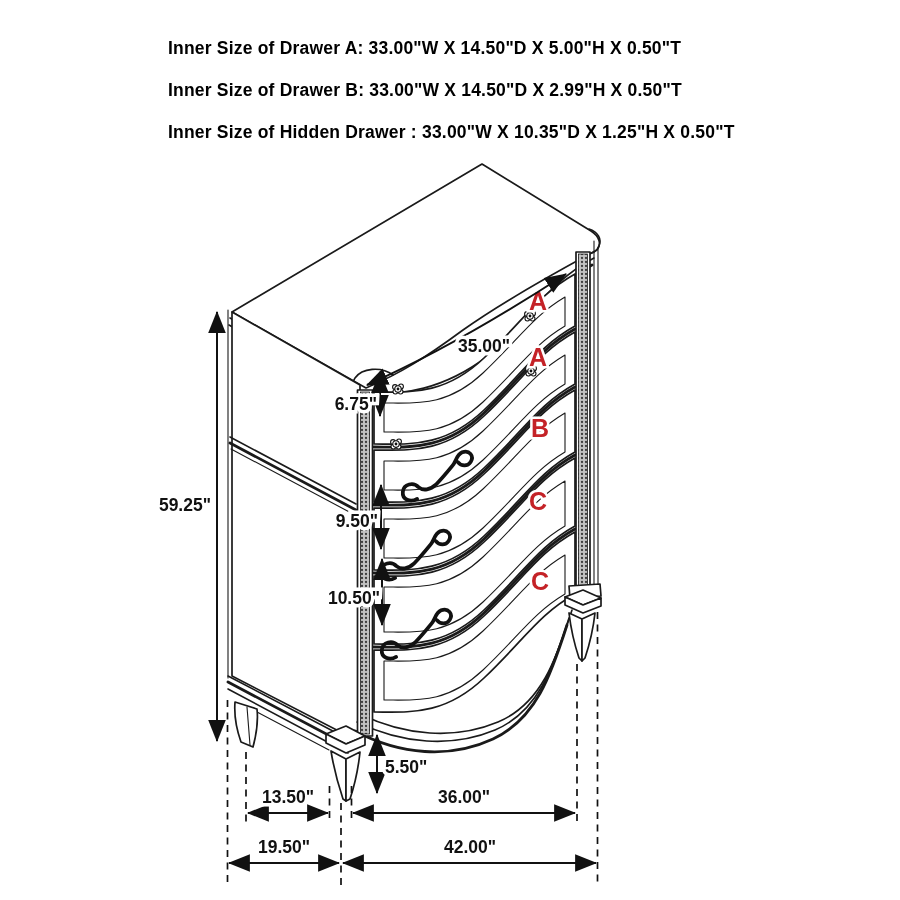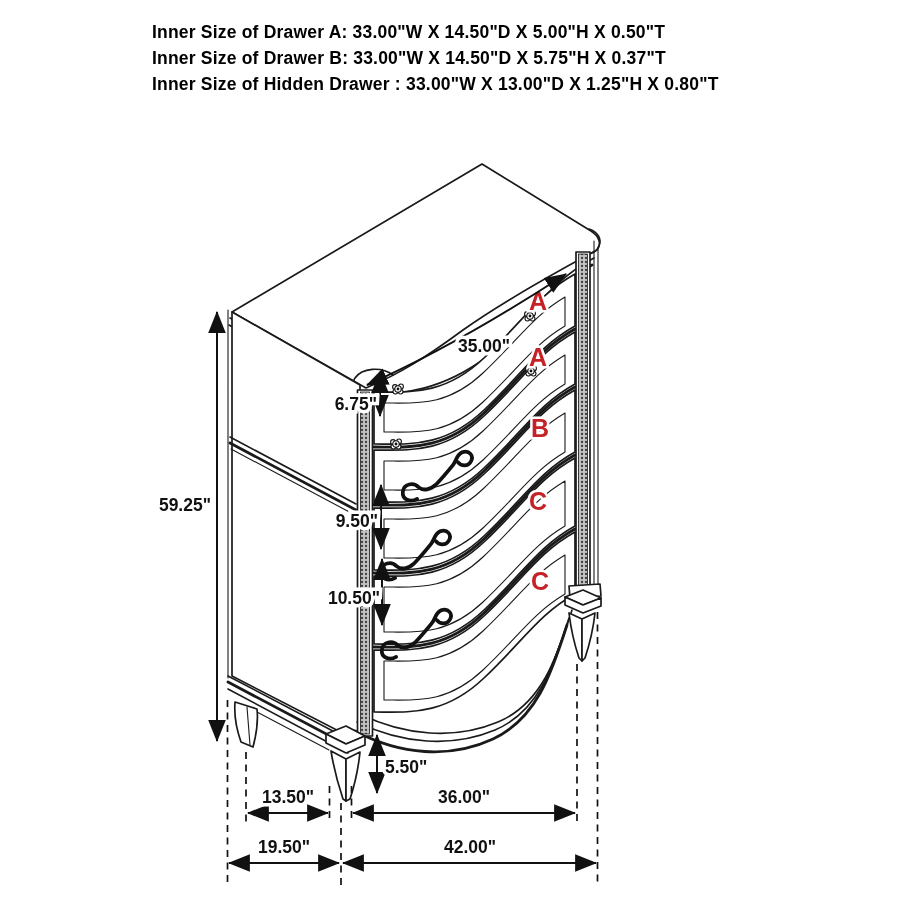--- a/index.html
+++ b/index.html
@@ -1,38 +1,38 @@
 <!DOCTYPE html>
 <html><head>
 <meta charset="utf-8">
 <style>
   html,body{margin:0;padding:0;background:#fff;}
   body{width:900px;height:900px;position:relative;overflow:hidden;
        font-family:"Liberation Sans",sans-serif;}
   .hdr{position:absolute;left:152px;top:19px;}
-  .hdr p{margin:0;font-size:17.5px;font-weight:bold;line-height:26px;color:#000;
+  .hdr p{margin:16px;font-size:17.5px;font-weight:bold;line-height:26px;color:#000;
          letter-spacing:0.2px;white-space:nowrap;}
   svg{position:absolute;left:0;top:0;}
   .ln{stroke:#1a1a1a;fill:none;stroke-width:1.6;stroke-linecap:round;stroke-linejoin:round;}
   .lnF{stroke:#1a1a1a;fill:#ffffff;stroke-width:1.7;stroke-linejoin:round;}
   .thick{stroke-width:2.8;}
   .thin{stroke-width:1.1;}
   .dim{stroke:#111;stroke-width:2;fill:none;}
   .dash{stroke:#111;stroke-width:1.7;fill:none;stroke-dasharray:7 5.5;}
   text{font-family:"Liberation Sans",sans-serif;font-weight:bold;fill:#111;}
   .dimlab{font-size:17.5px;paint-order:stroke;stroke:#fff;stroke-width:7px;}
   .dletter{font-size:25px;fill:#c42227;paint-order:stroke;stroke:#fff;stroke-width:5px;}
 </style>
 </head>
 <body>
 
 <div class="hdr">
   <p>Inner Size of Drawer A: 33.00"W X 14.50"D X 5.00"H X 0.50"T</p>
-  <p>Inner Size of Drawer B: 33.00"W X 14.50"D X 5.75"H X 0.37"T</p>
-  <p>Inner Size of Hidden Drawer : 33.00"W X 13.00"D X 1.25"H X 0.80"T</p>
+  <p>Inner Size of Drawer B: 33.00"W X 14.50"D X 2.99"H X 0.50"T</p>
+  <p>Inner Size of Hidden Drawer : 33.00"W X 10.35"D X 1.25"H X 0.50"T</p>
 </div>
 
 <svg width="900" height="900" viewBox="0 0 900 900">
   <defs>
     <marker id="ah" viewBox="0 0 10 8" markerWidth="11" markerHeight="9" refX="9.5" refY="4" orient="auto-start-reverse">
         <path d="M0 0 L10 4 L0 8 Z" fill="#111"></path>
       </marker>
     <pattern id="bead" width="4" height="4" patternUnits="userSpaceOnUse">
       <rect width="4" height="4" fill="#c2c2c2"></rect>
         <circle cx="2" cy="2" r="1.15" fill="#3c3c3c"></circle>

